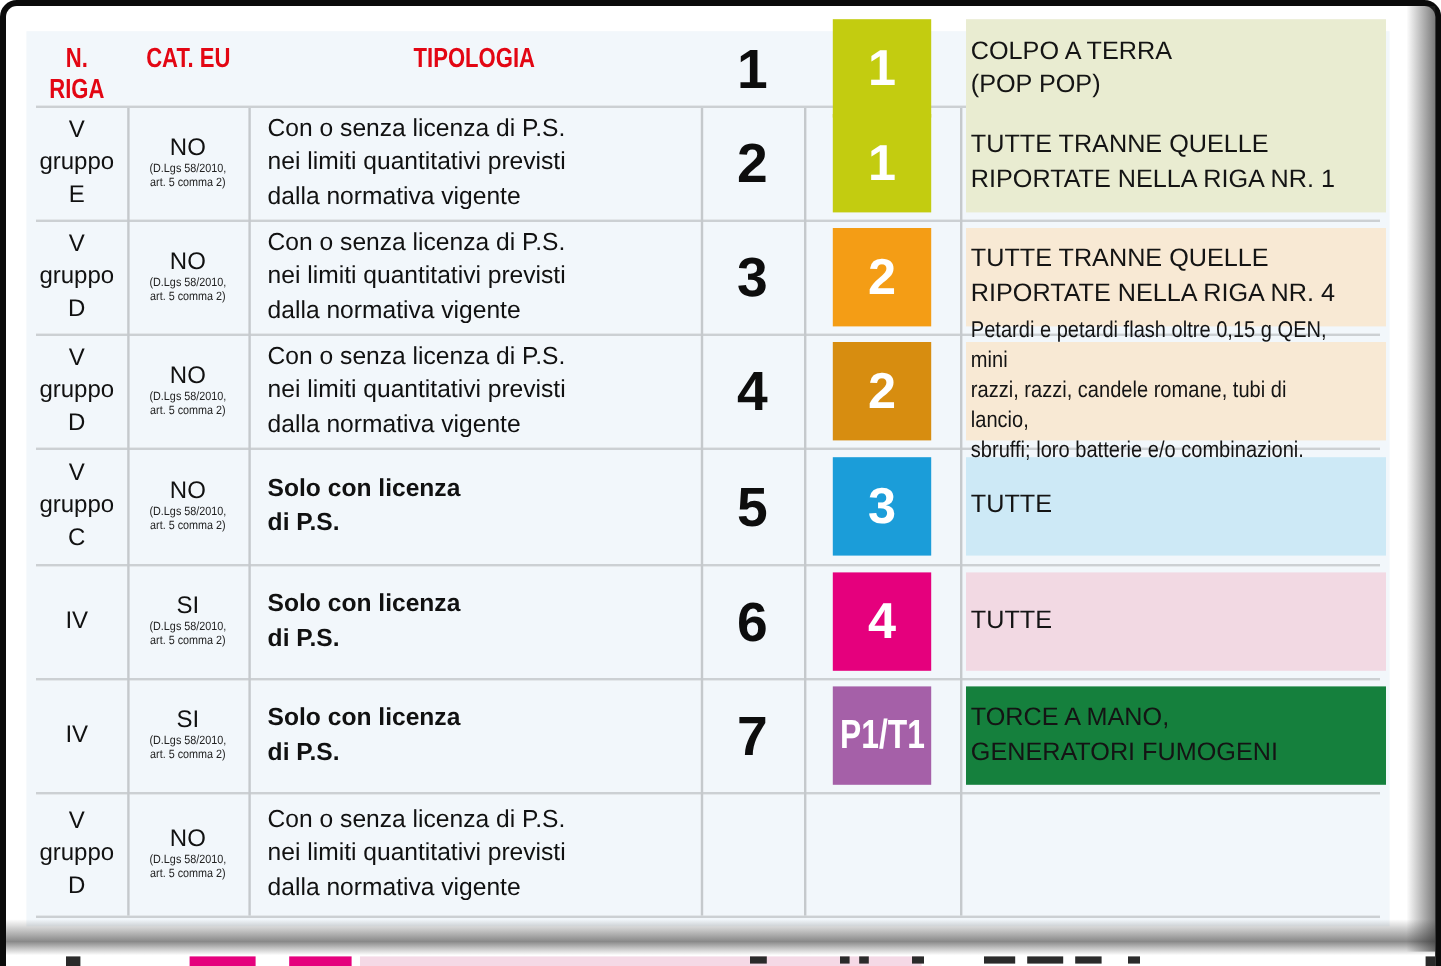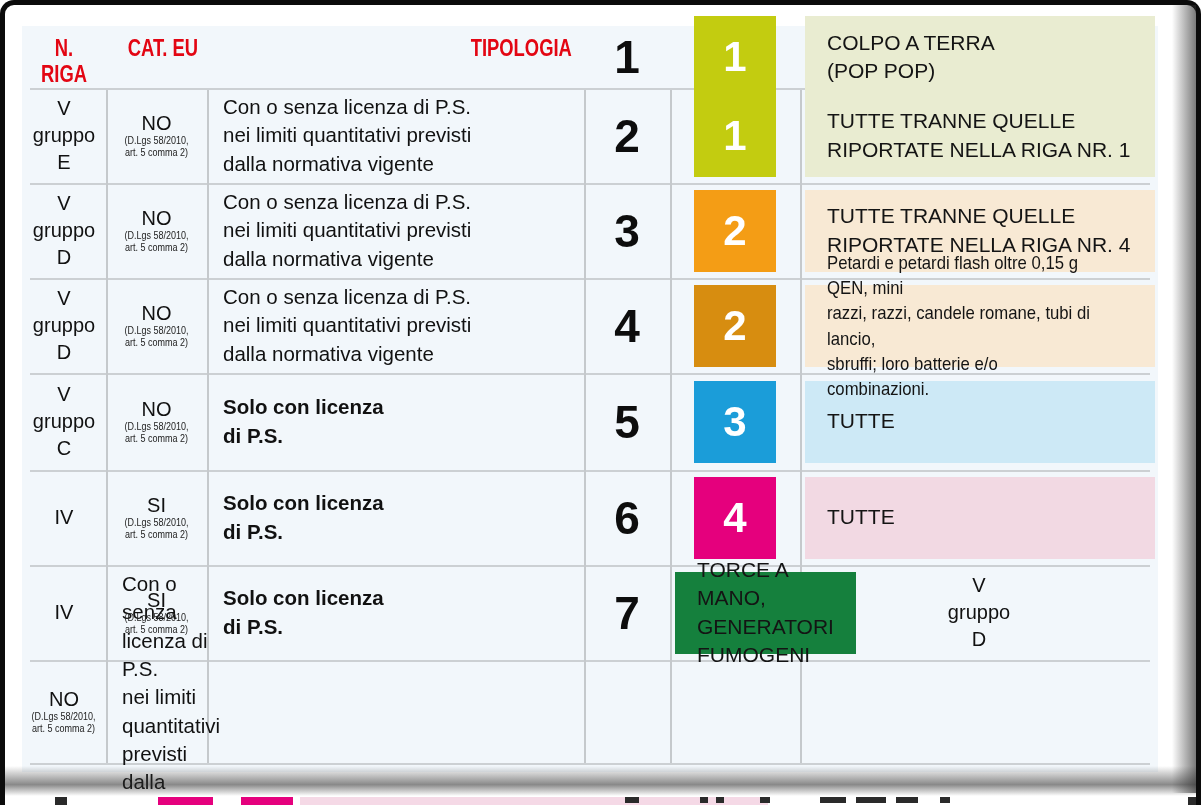--- a/index.html
+++ b/index.html
@@ -31,37 +31,37 @@
   }
   .hline{position:absolute;left:8px;right:8px;height:2px;background:#ccd0d3;}
   .vline{position:absolute;top:64px;height:673px;width:2px;background:#c5c9cc;}
   .tbl{
     position:absolute;left:0;top:0;width:1136px;height:746px;
     display:grid;
     grid-template-columns:84px 101px 377px 86px 130px 358px;
     grid-template-rows:62px 95px 95px 95px 97px 95px 95px 103px;
   }
   .hcell{
-    display:flex;justify-content:flex-end;align-items:flex-start;padding-top:10px;
+    display:flex;justify-content:center;align-items:flex-start;padding-top:10px;
     color:#e30613;font-weight:bold;font-size:23px;line-height:1.12;text-align:center;
   }
   .cond{display:inline-block;transform:scaleX(0.8);transform-origin:center;white-space:pre-line;}
   .cell{display:flex;align-items:center;justify-content:center;}
   .ncell{font-size:46px;font-weight:bold;color:#0d0d0d;}
   .badge{
     width:82px;height:82px;display:flex;align-items:center;justify-content:center;
     color:#fff;font-weight:bold;font-size:42px;
   }
   .badge-small span{display:inline-block;transform:scaleX(0.78);font-size:34px;white-space:nowrap;}
   .bc1{background:#c3cc10;} .bc3{background:#f49d15;} .bc4{background:#d78d10;}
   .bc5{background:#1b9dd9;} .bc6{background:#e5007d;} .bc7{background:#a560a8;}
   .tipcell{justify-content:flex-start;}
   .tipbox{
     margin-left:5px;margin-right:3px;height:82px;flex:1;box-sizing:border-box;
-    display:flex;align-items:center;padding:0 22px;
+    display:flex;align-items:center;padding:0 4px;
     font-size:21px;line-height:1.35;white-space:pre-line;color:#141414;
   }
   .tb1{background:#e9ecd1;} .tb3{background:#f8e9d4;}
   .tb5{background:#cde9f6;} .tb6{background:#f2d9e3;} .tb7{background:#15803d;}
   .cond-tip{display:inline-block;transform:scaleX(0.88);transform-origin:left center;
     font-size:19px;line-height:1.32;white-space:pre-line;}
   .cati{font-size:20px;text-align:center;white-space:pre-line;line-height:1.35;}
   .regcell{flex-direction:column;text-align:center;}
   .regmain{font-size:20px;}
   .regsub{font-size:10px;line-height:1.25;color:#222;}
@@ -215,20 +215,25 @@
     <div class="cell cati">IV</div>
     <div class="cell regcell">
         <div class="regmain">SI</div>
         <div class="regsub"><span class="cond" style="transform:scaleX(0.9)">(D.Lgs 58/2010,
 art. 5 comma 2)</span></div>
       </div>
     <div class="cell detcell det-bold">Solo con licenza
 di P.S.</div>
 
     <div class="cell ncell">7</div>
+    <div class="cell">
+        <div class="badge bc7 badge-small">
+          <span>P1/T1</span>
+        </div>
+      </div>
     <div class="cell tipcell">
         <div class="tipbox tb7">TORCE A MANO,
 GENERATORI FUMOGENI</div>
       </div>
     <div class="cell cati">V
 gruppo
 D</div>
     <div class="cell regcell">
         <div class="regmain">NO</div>
         <div class="regsub"><span class="cond" style="transform:scaleX(0.9)">(D.Lgs 58/2010,

